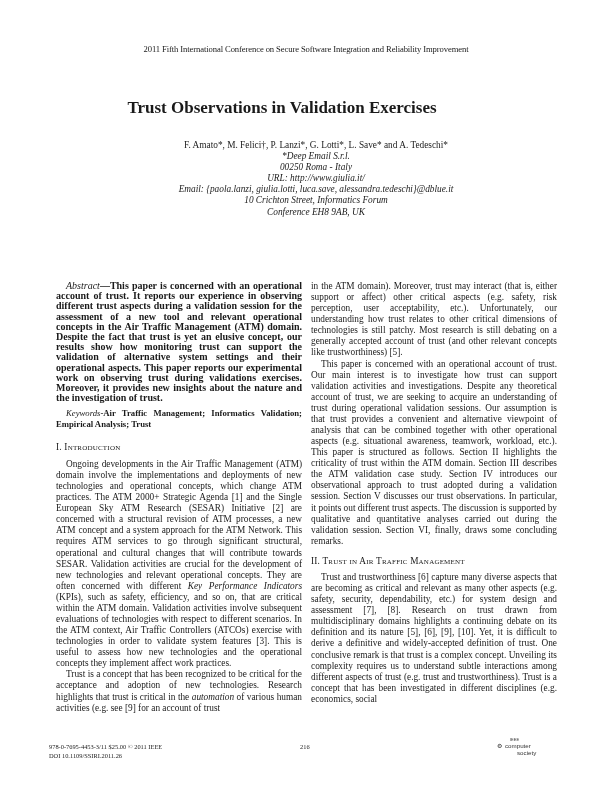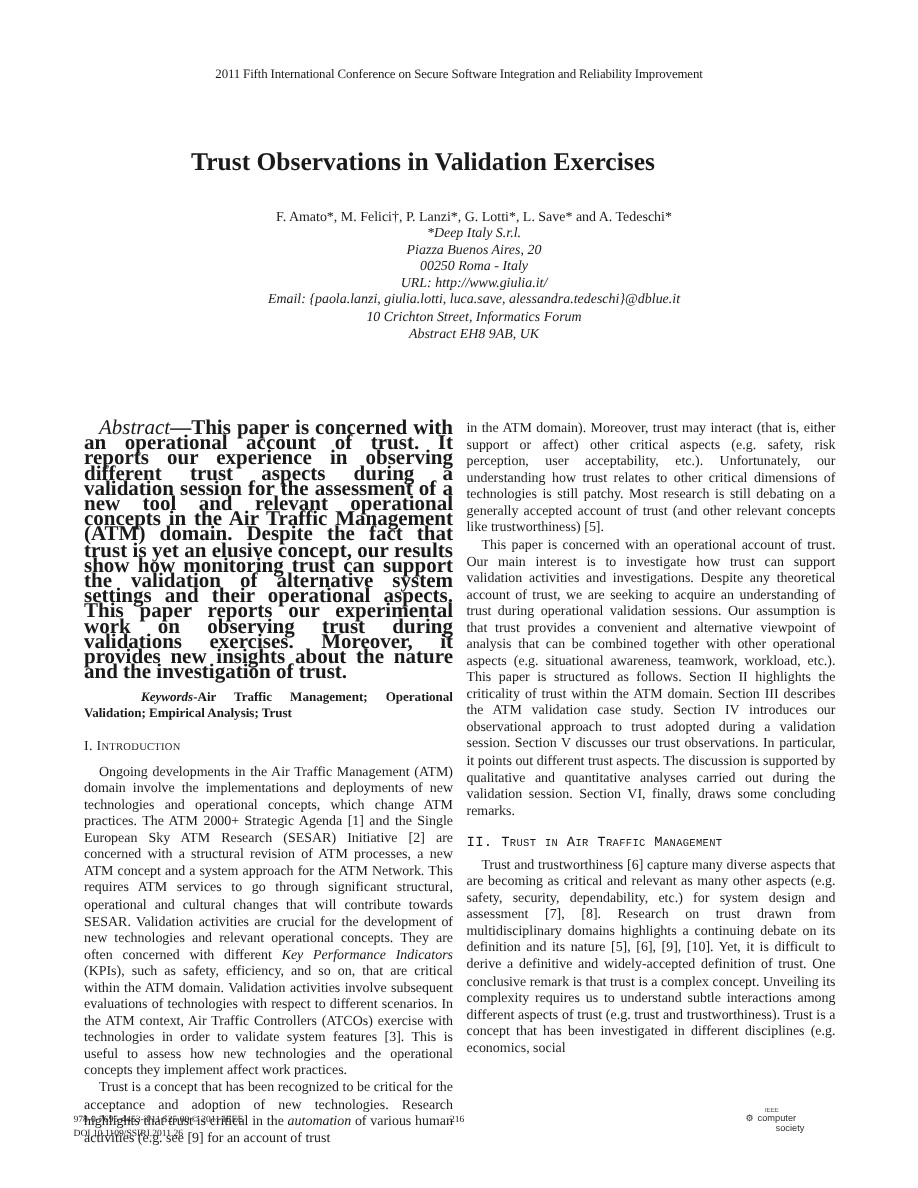--- a/index.html
+++ b/index.html
@@ -11,58 +11,57 @@
            font-size: 17px; font-weight: bold; }
   .authors { position: absolute; top: 140px; left: 0; width: 612px; text-align: center;
              font-size: 9.3px; line-height: 11.1px; }
   .authors .line { display: block; white-space: nowrap; padding-left: 20px; }
   .authors .it { font-style: italic; }
   .col { position: absolute; top: 281px; width: 246px; font-size: 9.3px; line-height: 11.08px;
          text-align: justify; hyphens: manual; }
   .col.left { left: 56px; }
   .col.right { left: 311px; }
   .col p { margin: 0; text-indent: 10px; }
-  .abstract { font-weight: bold; font-size: 14px; line-height: 10.2px; }
+  .abstract { font-weight: bold; font-size: 10px; line-height: 10.2px; }
   .abstract .lead { font-style: italic; font-weight: normal; }
   .keywords { margin-top: 5px !important; font-weight: bold; font-size: 8.7px; line-height: 10.2px; }
-  .keywords .lead { font-style: italic; font-weight: bold; margin-left: 28px; }
+  .keywords .lead { font-style: italic; font-weight: normal; }
   .section-head { text-indent: 0 !important; margin: 13px 0 6px 0 !important;
                   font-size: 9.3px; font-variant: small-caps; letter-spacing: 0.2px; }
-  .right .section-head { margin: 9px 0 5px 0 !important; font-family: Liberation Mono, monospace; }
+  .right .section-head { margin: 9px 0 5px 0 !important; }
   em { font-style: italic; }
   .footer-left { position: absolute; top: 743px; left: 49px; font-size: 6.4px; line-height: 8.6px; }
   .footer-center { position: absolute; top: 743px; left: 300px; font-size: 6.4px; }
   .footer-logo { position: absolute; top: 737px; left: 497px; width: 60px; height: 22px;
                  font-family: "Liberation Sans", sans-serif; font-size: 6.2px; line-height: 6px; color: #333; }
   .footer-logo .ieee { position: absolute; left: 13px; top: 0; font-size: 4px; }
   .footer-logo .comp { position: absolute; left: 8px; top: 6px; }
   .footer-logo .soc { position: absolute; left: 20px; top: 13px; }
   .footer-logo .glyph { position: absolute; left: 0; top: 6px; font-size: 6px; }
 </style>
 </head>
 <body>
 
 <div class="conf-header">2011 Fifth International Conference on Secure Software Integration and Reliability Improvement</div>
 
 <div class="title">Trust Observations in Validation Exercises</div>
 
 <div class="authors">
   <span class="line">F. Amato*, M. Felici†, P. Lanzi*, G. Lotti*, L. Save* and A. Tedeschi*</span>
-  <span class="line it">*Deep Italy S.r.l.</span>
-  <span class="line it">Piazza Buenos Aires, 20</span>
+  <span class="line it">*Deep Email S.r.l.</span>
   <span class="line it">00250 Roma - Italy</span>
   <span class="line it">URL: http://www.giulia.it/</span>
   <span class="line it">Email: {paola.lanzi, giulia.lotti, luca.save, alessandra.tedeschi}@dblue.it</span>
   <span class="line it">10 Crichton Street, Informatics Forum</span>
-  <span class="line it">Abstract EH8 9AB, UK</span>
+  <span class="line it">Conference EH8 9AB, UK</span>
 </div>
 
 <div class="col left">
   <p class="abstract"><span class="lead">Abstract</span><span>—This paper is concerned with an operational account of trust. It reports our experience in observing different trust aspects during a validation session for the assessment of a new tool and relevant operational concepts in the Air Traffic Management (ATM) domain. Despite the fact that trust is yet an elusive concept, our results show how monitoring trust can support the validation of alternative system settings and their operational aspects. This paper reports our experimental work on observing trust during validations exercises. Moreover, it provides new insights about the nature and the investigation of trust.</span></p>
-  <p class="keywords"><span class="lead">Keywords</span><span>-Air Traffic Management; Operational Validation; Empirical Analysis; Trust</span></p>
+  <p class="keywords"><span class="lead">Keywords</span><span>-Air Traffic Management; Informatics Validation; Empirical Analysis; Trust</span></p>
   <p class="section-head">I. Introduction</p>
   <p><span>Ongoing developments in the Air Traffic Management (ATM) domain involve the implementations and deploy­ments of new technologies and operational concepts, which change ATM practices. The ATM 2000+ Strategic Agenda [1] and the Single European Sky ATM Research (SESAR) Initiative [2] are concerned with a structural revision of ATM processes, a new ATM concept and a system approach for the ATM Network. This requires ATM services to go through significant structural, operational and cultural changes that will contribute towards SESAR. Validation activities are crucial for the development of new technologies and rel­evant operational concepts. They are often concerned with different </span><em>Key Performance Indicators</em><span> (KPIs), such as safety, efficiency, and so on, that are critical within the ATM domain. Validation activities involve subsequent evaluations of technologies with respect to different scenarios. In the ATM context, Air Traffic Controllers (ATCOs) exercise with technologies in order to validate system features [3]. This is useful to assess how new technologies and the operational concepts they implement affect work practices.</span></p>
   <p><span>Trust is a concept that has been recognized to be critical for the acceptance and adoption of new technologies. Re­search highlights that trust is critical in the </span><em>automation</em><span> of various human activities (e.g. see [9] for an account of trust</span></p>
 </div>
 
 <div class="col right">
   <p style="text-indent:0">in the ATM domain). Moreover, trust may interact (that is, either support or affect) other critical aspects (e.g. safety, risk perception, user acceptability, etc.). Unfortunately, our understanding how trust relates to other critical dimensions of technologies is still patchy. Most research is still debating on a generally accepted account of trust (and other relevant concepts like trustworthiness) [5].</p>
   <p>This paper is concerned with an operational account of trust. Our main interest is to investigate how trust can sup­port validation activities and investigations. Despite any the­oretical account of trust, we are seeking to acquire an under­standing of trust during operational validation sessions. Our assumption is that trust provides a convenient and alternative viewpoint of analysis that can be combined together with other operational aspects (e.g. situational awareness, team­work, workload, etc.). This paper is structured as follows. Section II highlights the criticality of trust within the ATM domain. Section III describes the ATM validation case study. Section IV introduces our observational approach to trust adopted during a validation session. Section V discusses our trust observations. In particular, it points out different trust aspects. The discussion is supported by qualitative and quantitative analyses carried out during the validation session. Section VI, finally, draws some concluding remarks.</p>
   <p class="section-head">II. Trust in Air Traffic Management</p>
   <p>Trust and trustworthiness [6] capture many diverse aspects that are becoming as critical and relevant as many other aspects (e.g. safety, security, dependability, etc.) for system design and assessment [7], [8]. Research on trust drawn from multidisciplinary domains highlights a continuing debate on its definition and its nature [5], [6], [9], [10]. Yet, it is difficult to derive a definitive and widely-accepted definition of trust. One conclusive remark is that trust is a complex concept. Unveiling its complexity requires us to understand subtle interactions among different aspects of trust (e.g. trust and trustworthiness). Trust is a concept that has been investigated in different disciplines (e.g. economics, social</p>

